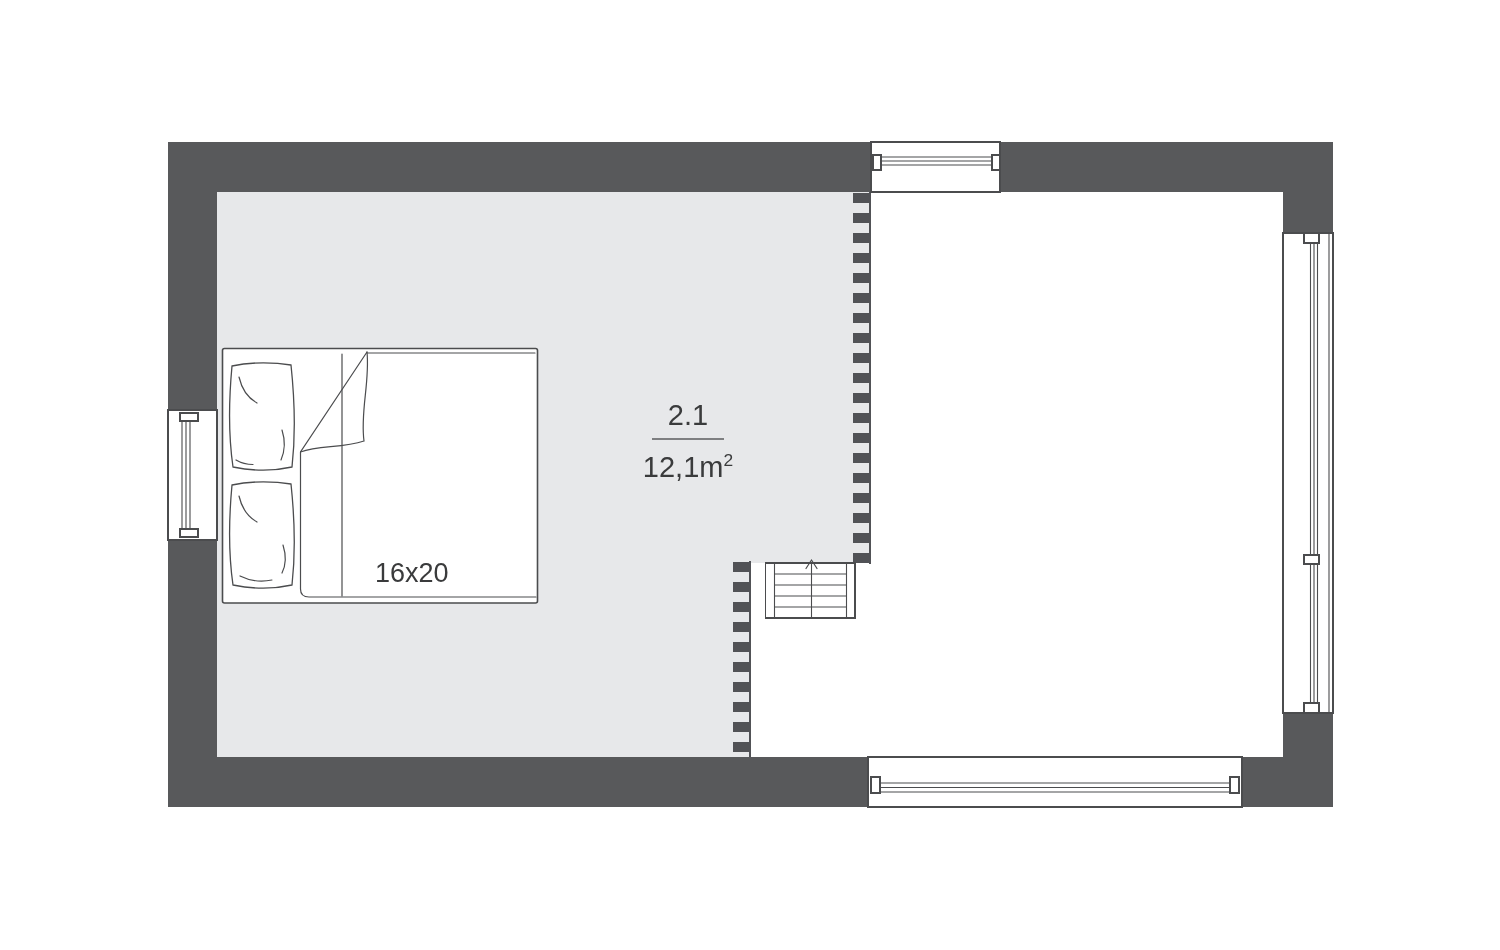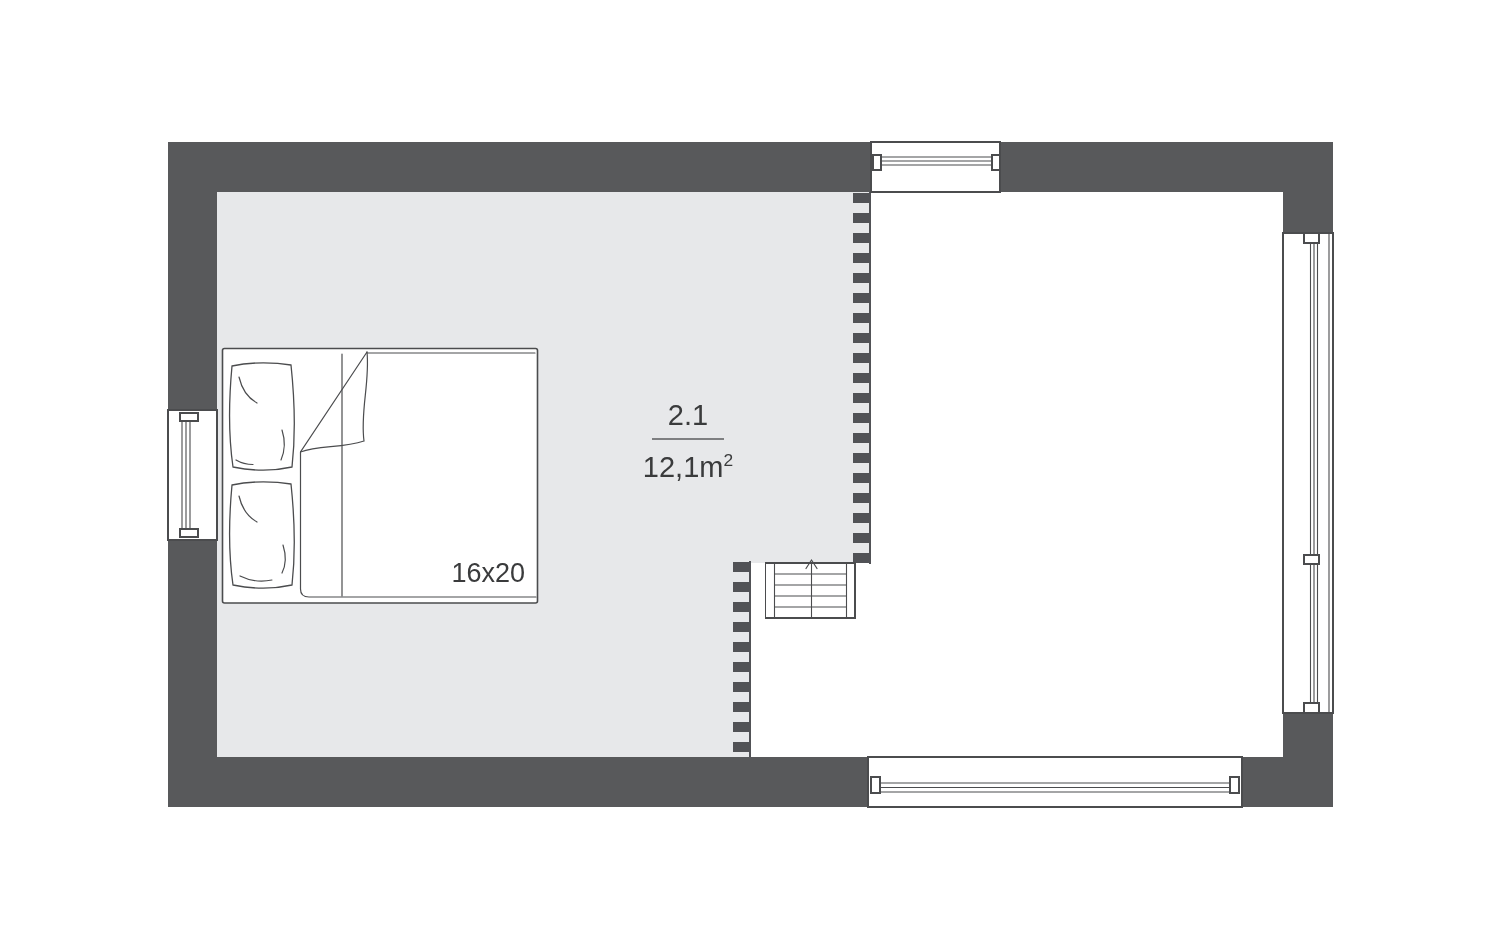--- a/index.html
+++ b/index.html
@@ -13,21 +13,21 @@
   .railline{stroke:var(--dash,#515256);stroke-width:2;shape-rendering:crispEdges;}
   .raildash{stroke:var(--dash,#515256);stroke-width:16;stroke-dasharray:10 10;shape-rendering:crispEdges;}
   .sketch{stroke:var(--outline,#4b4c4e);stroke-width:1.3;fill:#ffffff;}
   .sketchline{stroke:var(--outline,#4b4c4e);stroke-width:1.2;fill:none;stroke-linecap:round;}
   .bedframe{stroke:var(--outline,#4b4c4e);stroke-width:1.6;fill:#ffffff;}
   .room-label{position:absolute;left:608px;top:400px;width:160px;text-align:center;color:var(--text,#3a3b3c);}
   .room-number{font-size:29px;line-height:31px;}
   .room-divider{width:72px;height:2px;background:var(--divider,#7e7f81);margin:7px auto 5px auto;}
   .room-area{font-size:29px;line-height:31px;}
   .room-area sup{font-size:0.6em;}
-  .bed-label{position:absolute;left:375px;top:559px;width:150px;text-align:right;font-size:27px;line-height:28px;color:var(--text,#3a3b3c);}
+  .bed-label{position:absolute;left:375px;top:559px;width:150px;text-align:left;font-size:27px;line-height:28px;color:var(--text,#3a3b3c);}
 </style>
 </head>
 <body>
 
 <div class="page">
 
   <svg class="plan-svg" width="1500" height="950" viewBox="0 0 1500 950">
 
     <path class="floor" d="M217,192 H869.5 V563 H750 V757 H217 Z"></path>
 

